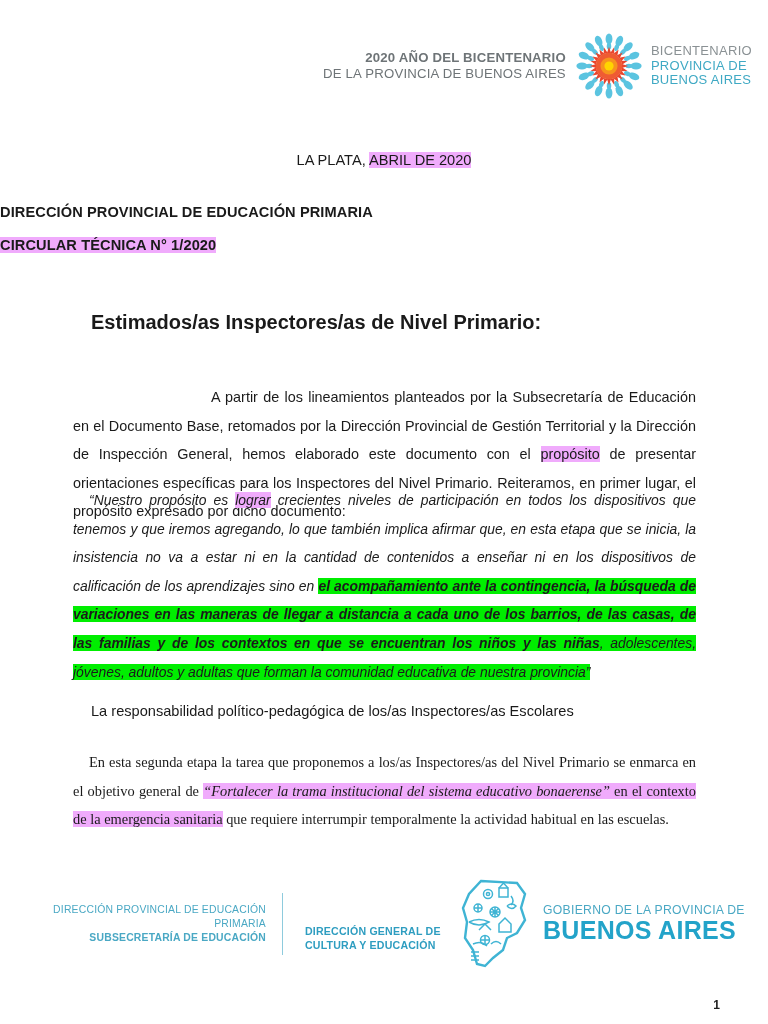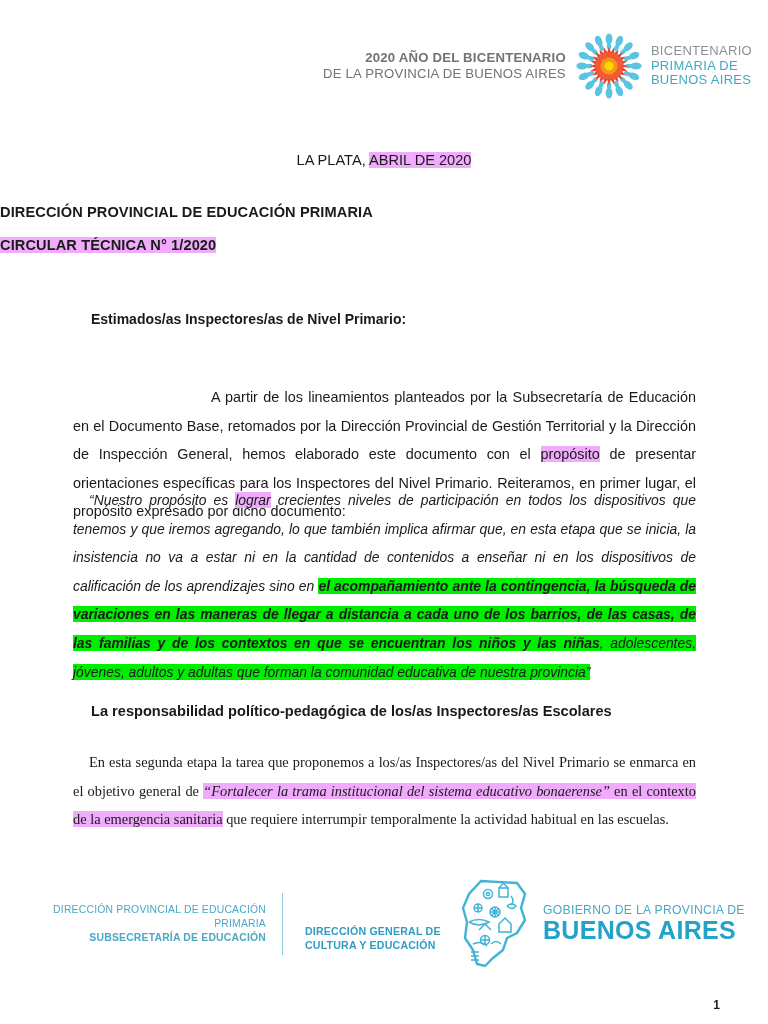--- a/index.html
+++ b/index.html
@@ -90,21 +90,21 @@
   }
 
   .hl-yellow { background: #f0abfc; }
   .hl-green  { background: #00ee00; }
 
   #greeting {
     position: absolute;
     top: 311px;
     left: 91px;
     font-weight: bold;
-    font-size: 14px;
+    font-size: 20px;
   }
 
   .para {
     position: absolute;
     left: 73px;
     width: 623px;
     font-size: 14.4px;
     text-align: justify;
     line-height: 28.6px;
     margin-top: 28px;
@@ -123,21 +123,21 @@
     line-height: 28.6px;
   }
   #quote-1 { top: 486px; }
   #quote-1 .q-indent { display: inline-block; width: 16px; }
   .q-bold { font-weight: bold; }
 
   #section-heading {
     position: absolute;
     top: 703px;
     left: 91px;
-    font-weight: bold;
+    font-weight: normal;
     font-size: 14.6px;
   }
 
   #para-2 { top: 720px; font-family: Liberation Serif, serif; }
   #para-2 .indent2 { display: inline-block; width: 16px; }
   .ital { font-style: italic; }
 
   
   .footer {
     position: absolute;
@@ -256,21 +256,21 @@
         <use href="#ray" transform="rotate(345 50 50)"></use>
       </g>
       <circle cx="50" cy="50" r="20" fill="#ef5b33"></circle>
       <circle cx="50" cy="50" r="13" fill="#f7941e"></circle>
       <circle cx="50" cy="50" r="7" fill="#ffd500"></circle>
     </svg>
   </div>
 
   <div class="hdr-right-text">
     <div class="hdr-bicentenario">BICENTENARIO</div>
-    <div class="hdr-prov">PRIMARIA DE</div>
+    <div class="hdr-prov">PROVINCIA DE</div>
     <div class="hdr-prov">BUENOS AIRES</div>
   </div>
 </div>
 
 <div class="doc">
 
   <div id="la-plata-line" class="centered-line"><span>LA PLATA, </span><span class="hl-yellow">ABRIL DE 2020</span></div>
 
   <div id="direccion-title">DIRECCIÓN PROVINCIAL DE EDUCACIÓN PRIMARIA</div>
 

